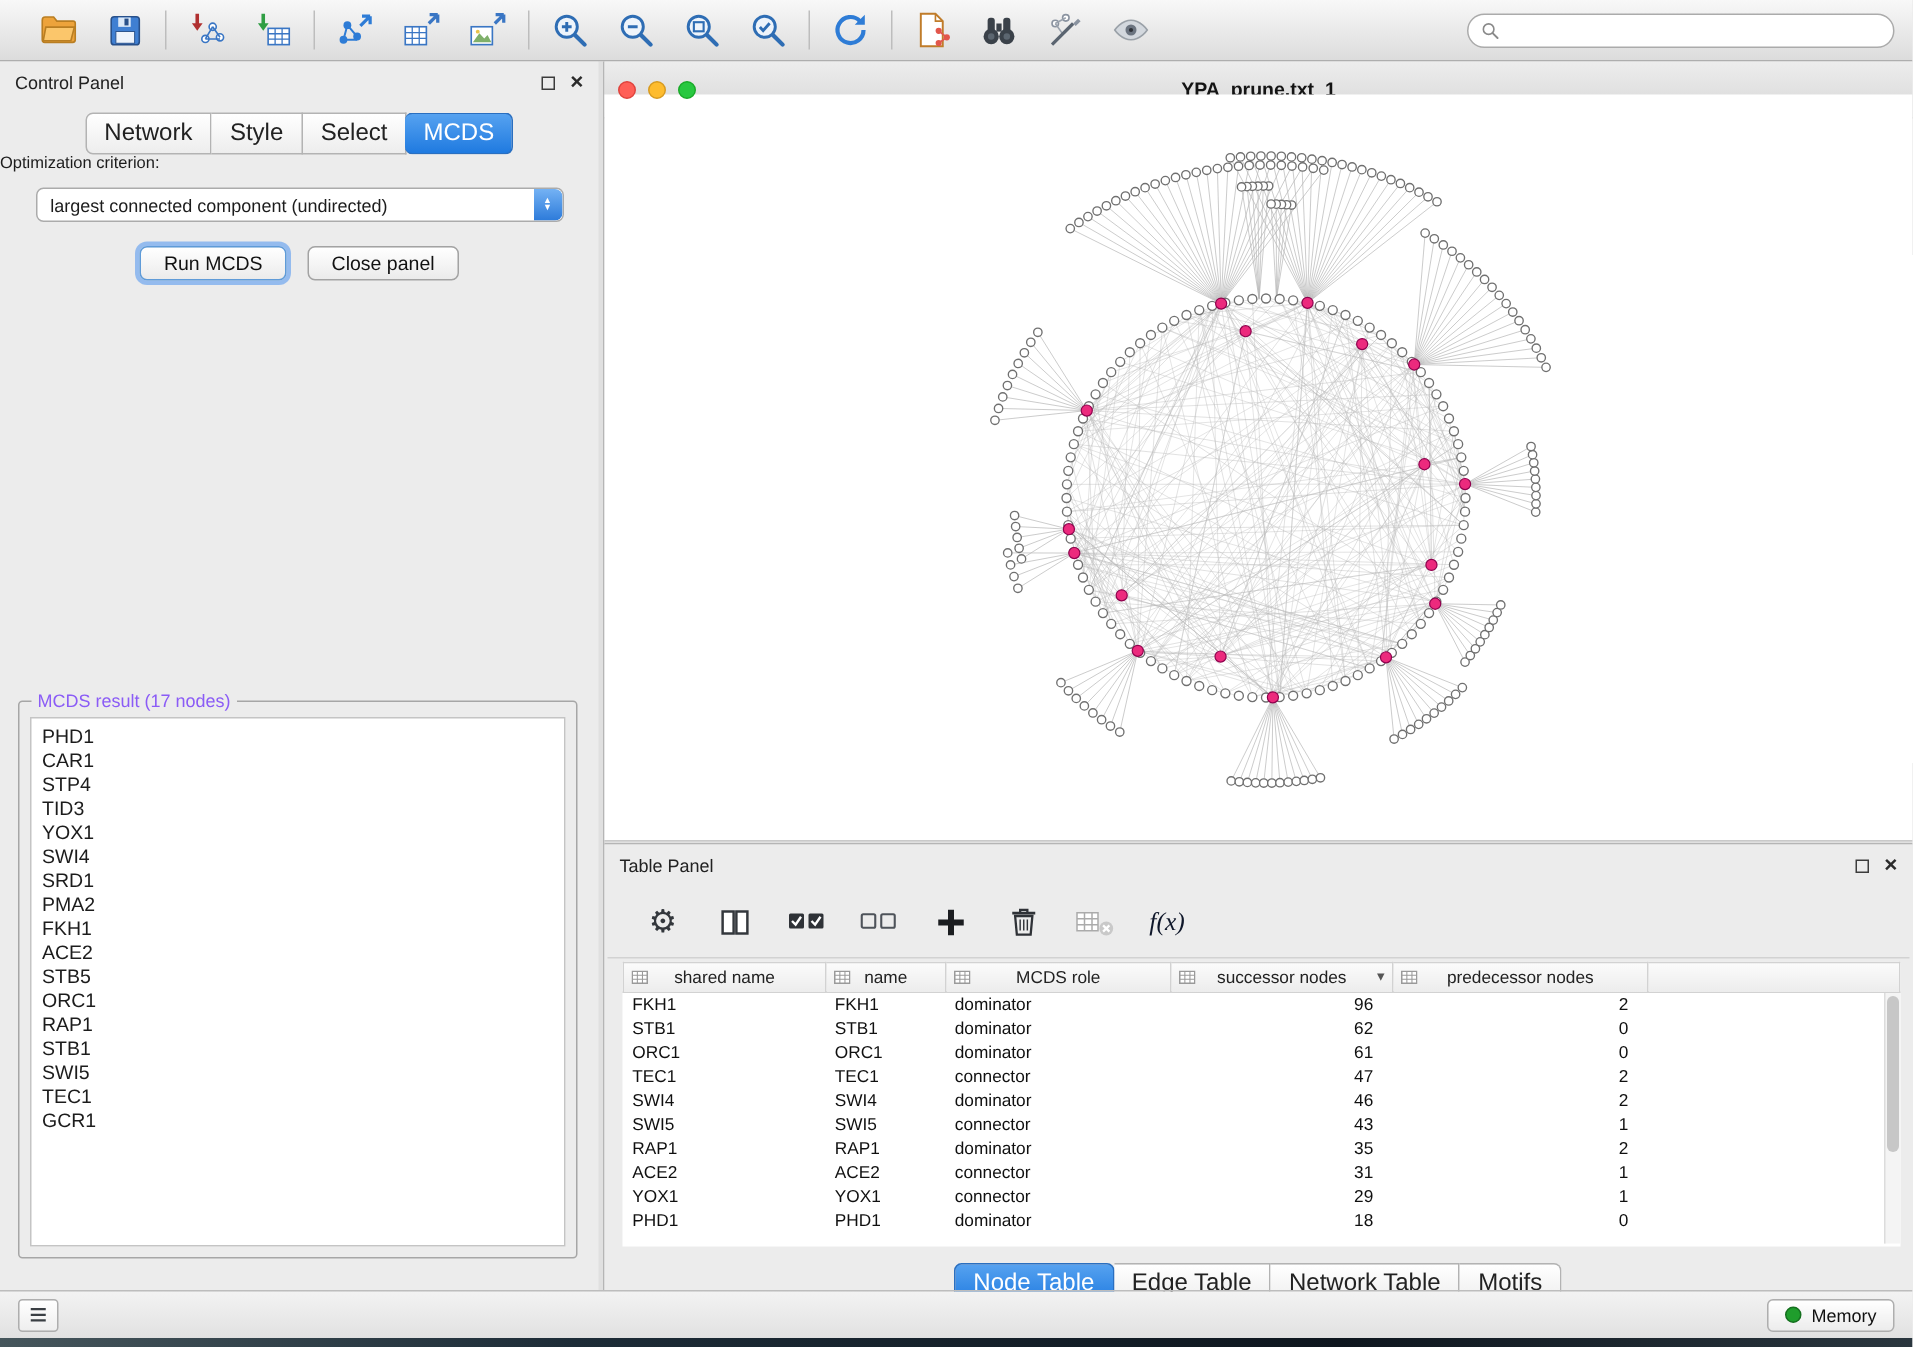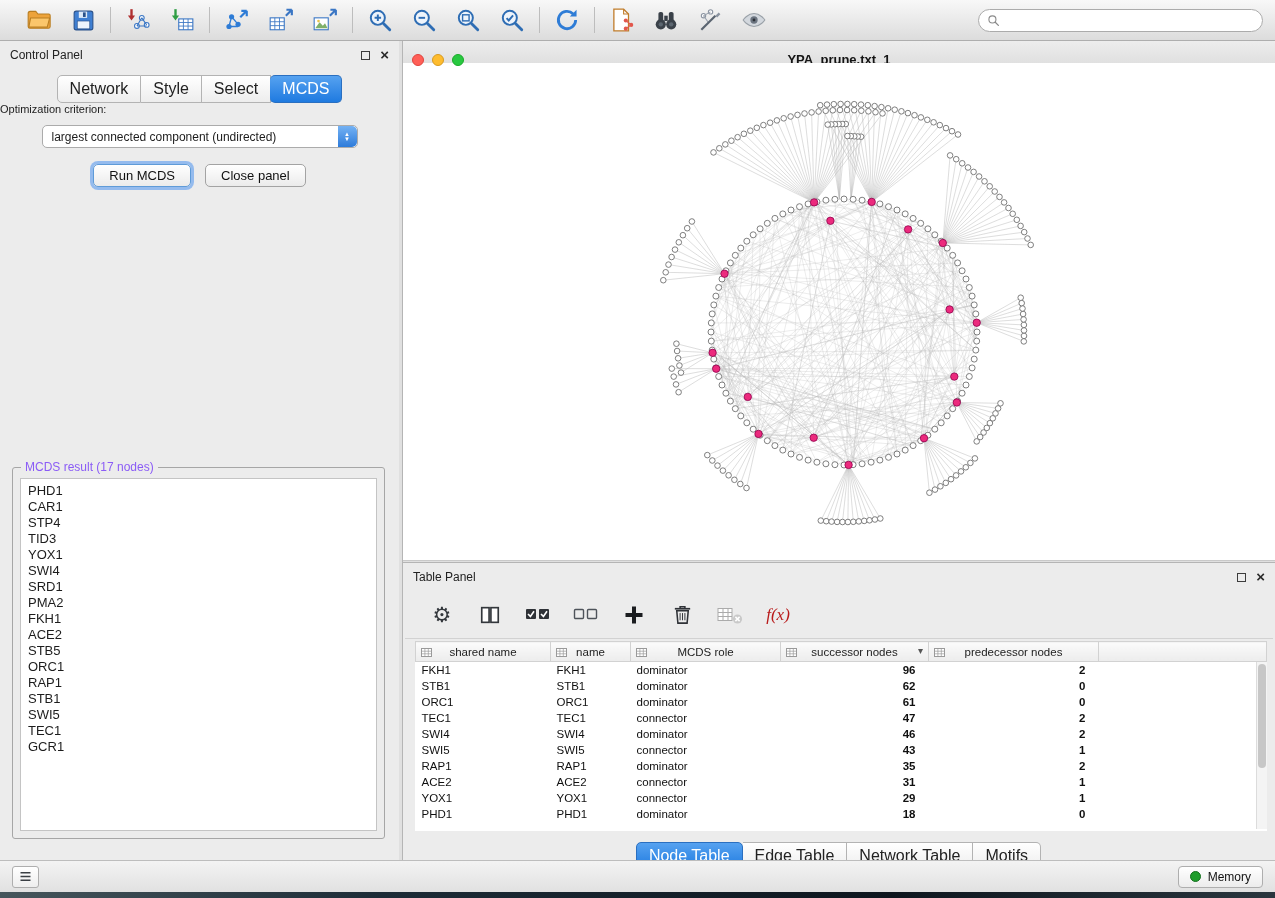--- a/index.html
+++ b/index.html
@@ -29,21 +29,21 @@
 
   .seg-tabs { display:flex; justify-content:center; }
   .seg-tab { font-size:16px; padding:4px 12px; background:linear-gradient(#ffffff,#ededed);
     border:1px solid #b3b3b3; border-left:none; color:#222; white-space:nowrap; }
   .seg-tab:first-child { border-left:1px solid #b3b3b3; border-radius:5px 0 0 5px; }
   .seg-tab:last-child { border-radius:0 5px 5px 0; }
   .seg-tab.active { background:linear-gradient(#56a2f0,#1f7ae0); color:#fff; border-color:#2a6fc0; border-radius:5px; margin-left:-1px; }
 
   #cp-tabs { margin-top:6px; }
   .opt-label { text-align:left; font-size:11px; }
-  .dropdown { position:relative; margin:10px auto 0 auto; width:316px; height:23px; background:#fff;
+  .dropdown { position:relative; margin:10px auto 0 auto; width:352px; height:23px; background:#fff;
     border:1px solid #ababab; border-radius:5px; display:flex; align-items:center; padding:0 24px 0 9px;
     font-size:12px; white-space:nowrap; overflow:hidden; }
   .dd-stepper { position:absolute; right:0; top:0; bottom:0; width:19px;
     background:linear-gradient(#74b2f4,#2d7bda); border-radius:0 5px 5px 0; color:#fff;
     display:flex; flex-direction:column; align-items:center; justify-content:center; font-size:6px; line-height:5px; }
   .btn-row { display:flex; justify-content:center; gap:14px; margin-top:16px; }
   .btn { font-family:"Liberation Sans",sans-serif; font-size:13px; padding:3px 15px; color:#111;
     background:linear-gradient(#ffffff,#ebebeb); border:1px solid #a3a3a3; border-radius:5px; }
   .btn.focused { box-shadow:0 0 0 3px rgba(90,155,240,.6); border-color:#5f9bd8; }
 
@@ -64,30 +64,30 @@
   .tl.green { background:#28c840; border:1px solid #1aab29; }
   .net-title { position:absolute; left:0; right:0; text-align:center; font-size:13px; font-weight:700; color:#141414; }
   #net-canvas { position:absolute; left:403px; top:63px; width:872px; height:497px; background:#ffffff; }
 
   
   #table-panel { position:absolute; left:403px; top:563px; width:872px; height:297px; background:#ececec; }
   .tp-toolbar { height:48px; margin:0 2px; background:#ececec; border-bottom:1px solid #d2d2d2;
     display:flex; align-items:center; gap:22px; padding:0 24px; }
   .tp-icon { width:26px; height:26px; display:flex; align-items:center; justify-content:center; }
   .gear-glyph { font-size:21px; color:#33373c; line-height:22px; }
-  .fx { font-family:"Liberation Serif",serif; font-style:italic; font-size:17px; color:#b91c1c; }
+  .fx { font-family:"Liberation Serif",serif; font-style:italic; font-size:17px; color:#0f172a; }
 
   .tp-tablewrap { position:relative; margin:2px 8px 0 12px; height:190px; background:#fff; overflow:hidden; }
   table { border-collapse:collapse; table-layout:fixed; width:100%; font-size:11.5px; }
   th { height:20px; background:linear-gradient(#fbfbfb,#ececec); border:1px solid #d2d2d2;
     font-weight:normal; color:#222; position:relative; white-space:nowrap; overflow:hidden; padding:0 14px;margin-top:26px; }
   th .hic { position:absolute; left:5px; top:5px; }
   th .chev { position:absolute; right:5px; top:3px; color:#555; font-size:10px; }
   td { height:16px; padding:0 6px; white-space:nowrap; overflow:hidden; color:#101010; }
-  td.num { text-align:right; padding-right:13px;font-weight:bold; }
+  td.num { text-align:right; padding-right:13px; }
   .vscroll { position:absolute; right:0; top:21px; bottom:2px; width:11px; background:#f4f4f4; border-left:1px solid #dcdcdc; }
   .vthumb { position:absolute; left:1px; right:1px; top:2px; height:62%; background:#c7c7c7; border-radius:5px; }
   #tp-tabs { margin-top:11px; }
 
   
   #status-bar { position:absolute; left:0; top:860px; width:1275px; height:32px;
     background:linear-gradient(#f3f3f3,#e1e1e1); border-top:1px solid #bdbdbd;
     display:flex; align-items:center; padding:0 12px; }
   .menu-btn { width:27px; height:22px; border:1px solid #aeaeae; border-radius:3px;
     background:linear-gradient(#fff,#eee); display:flex; align-items:center; justify-content:center; }

